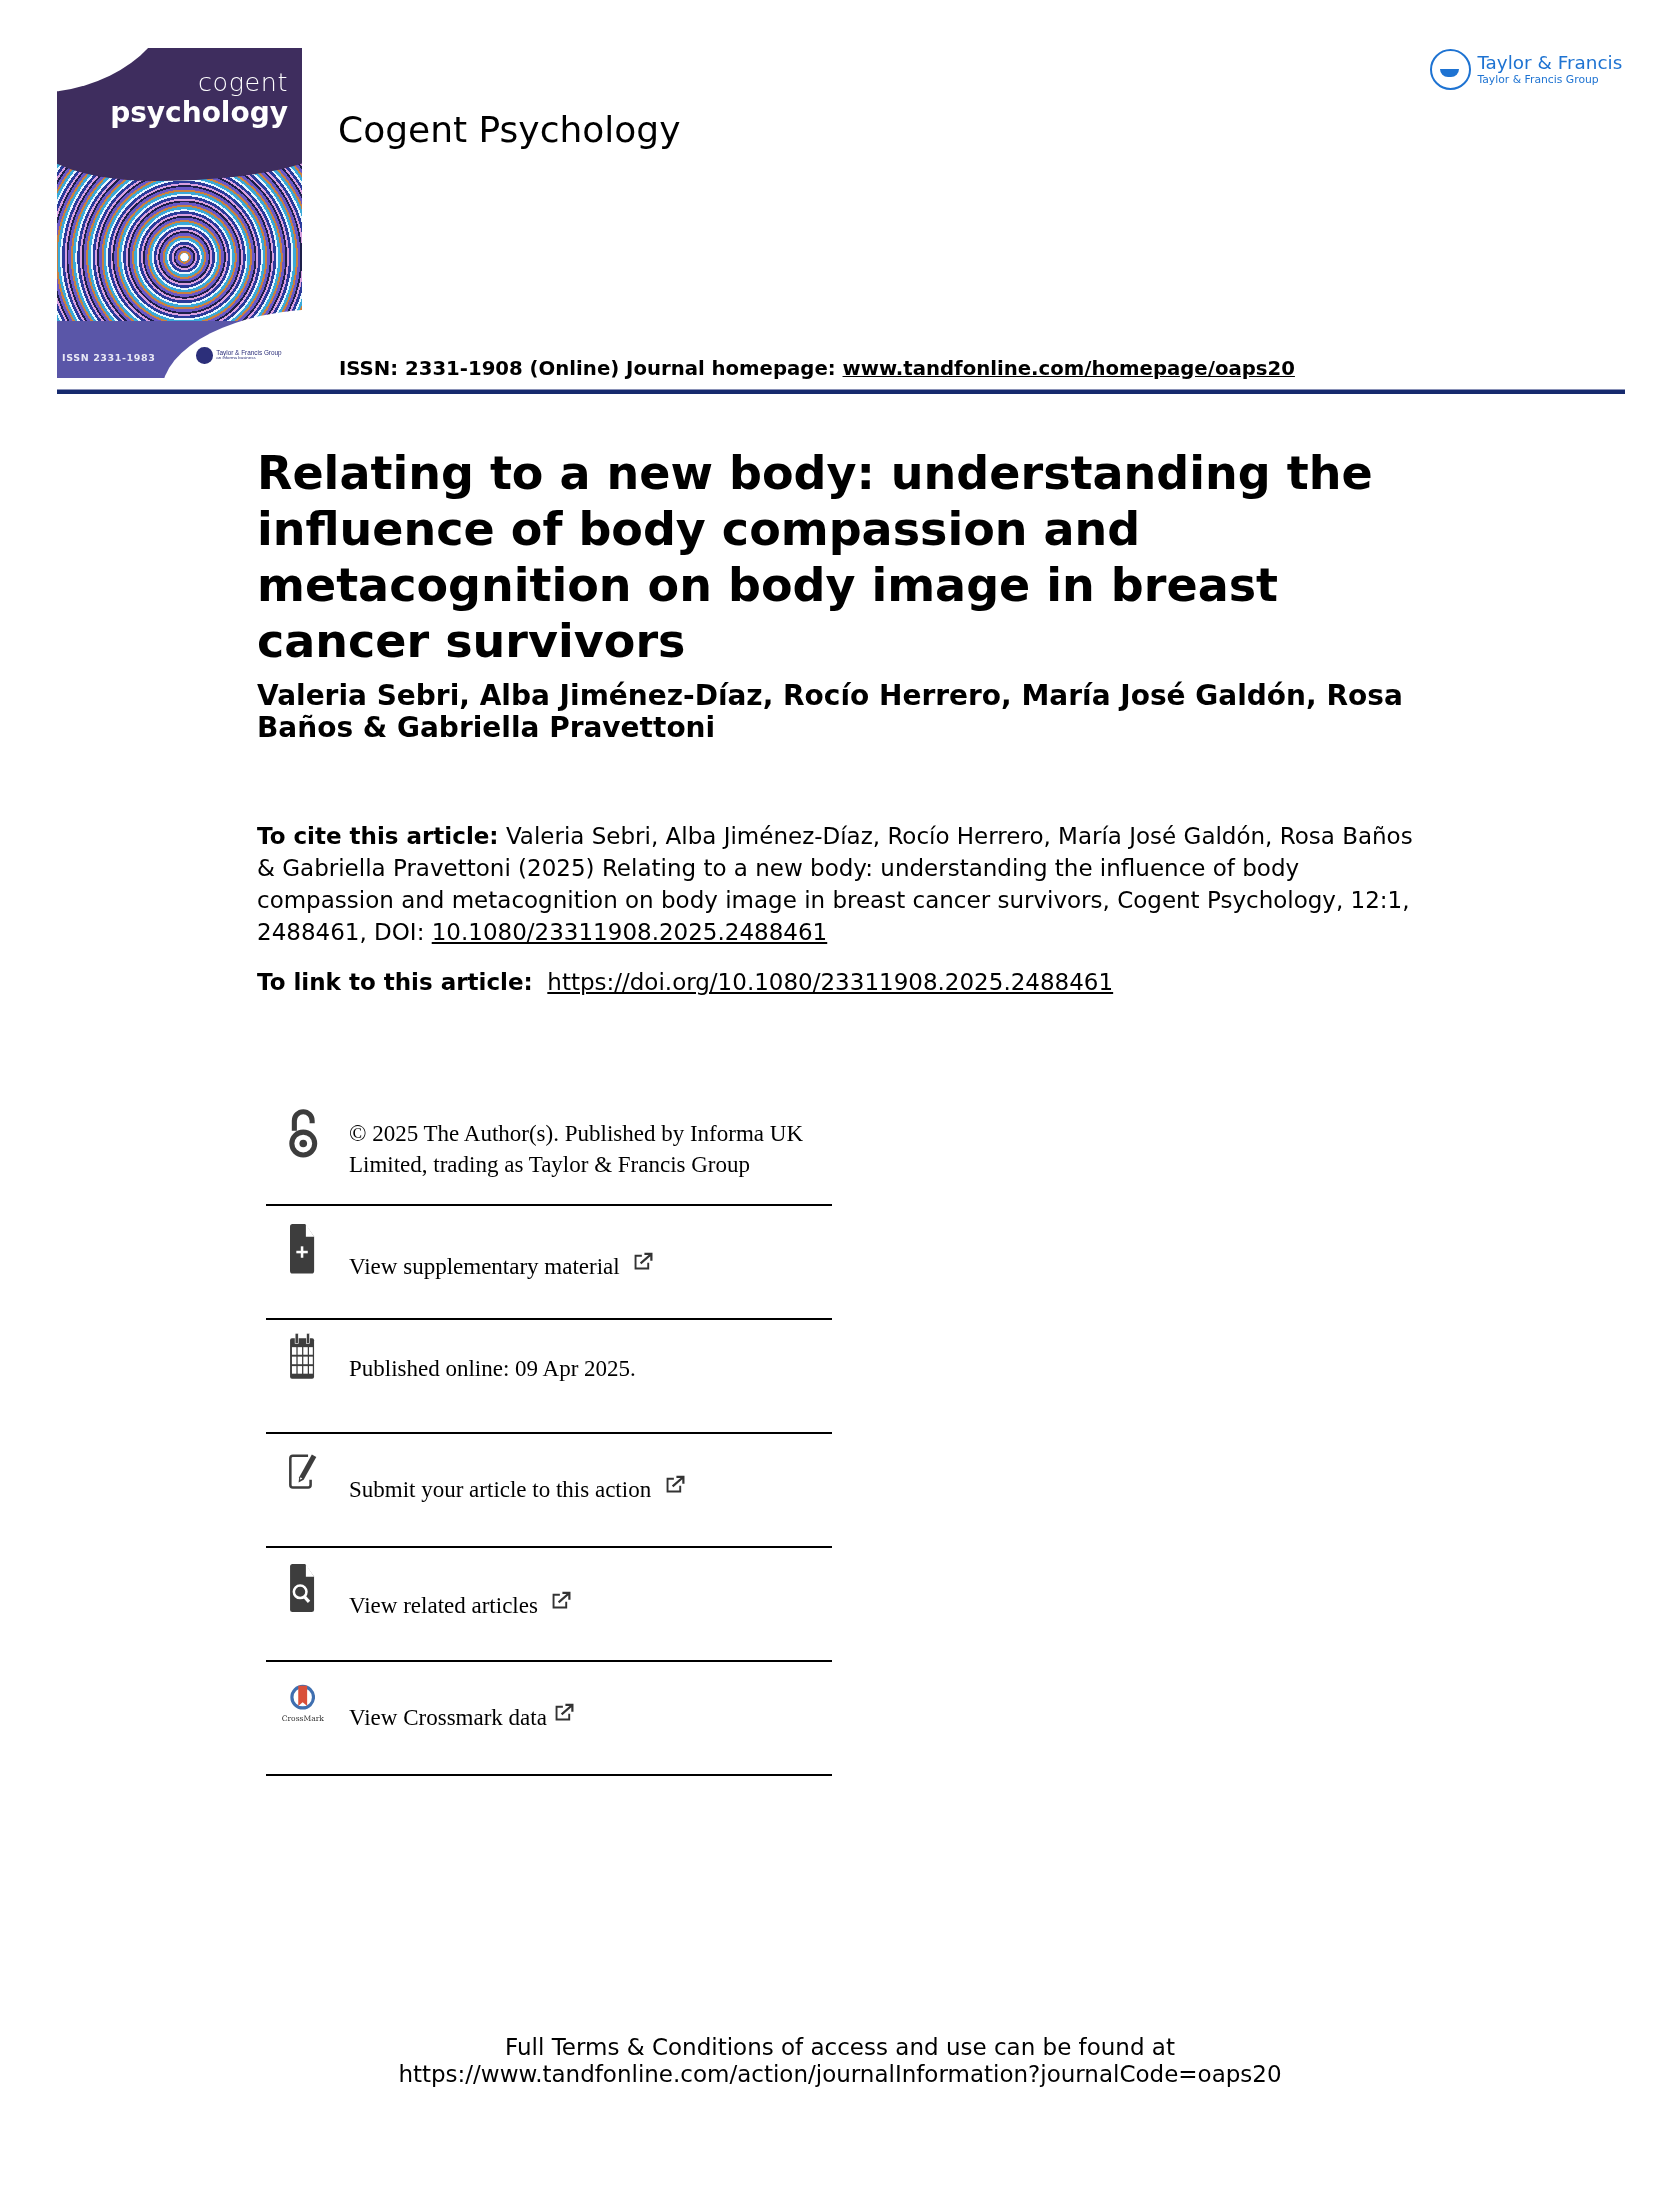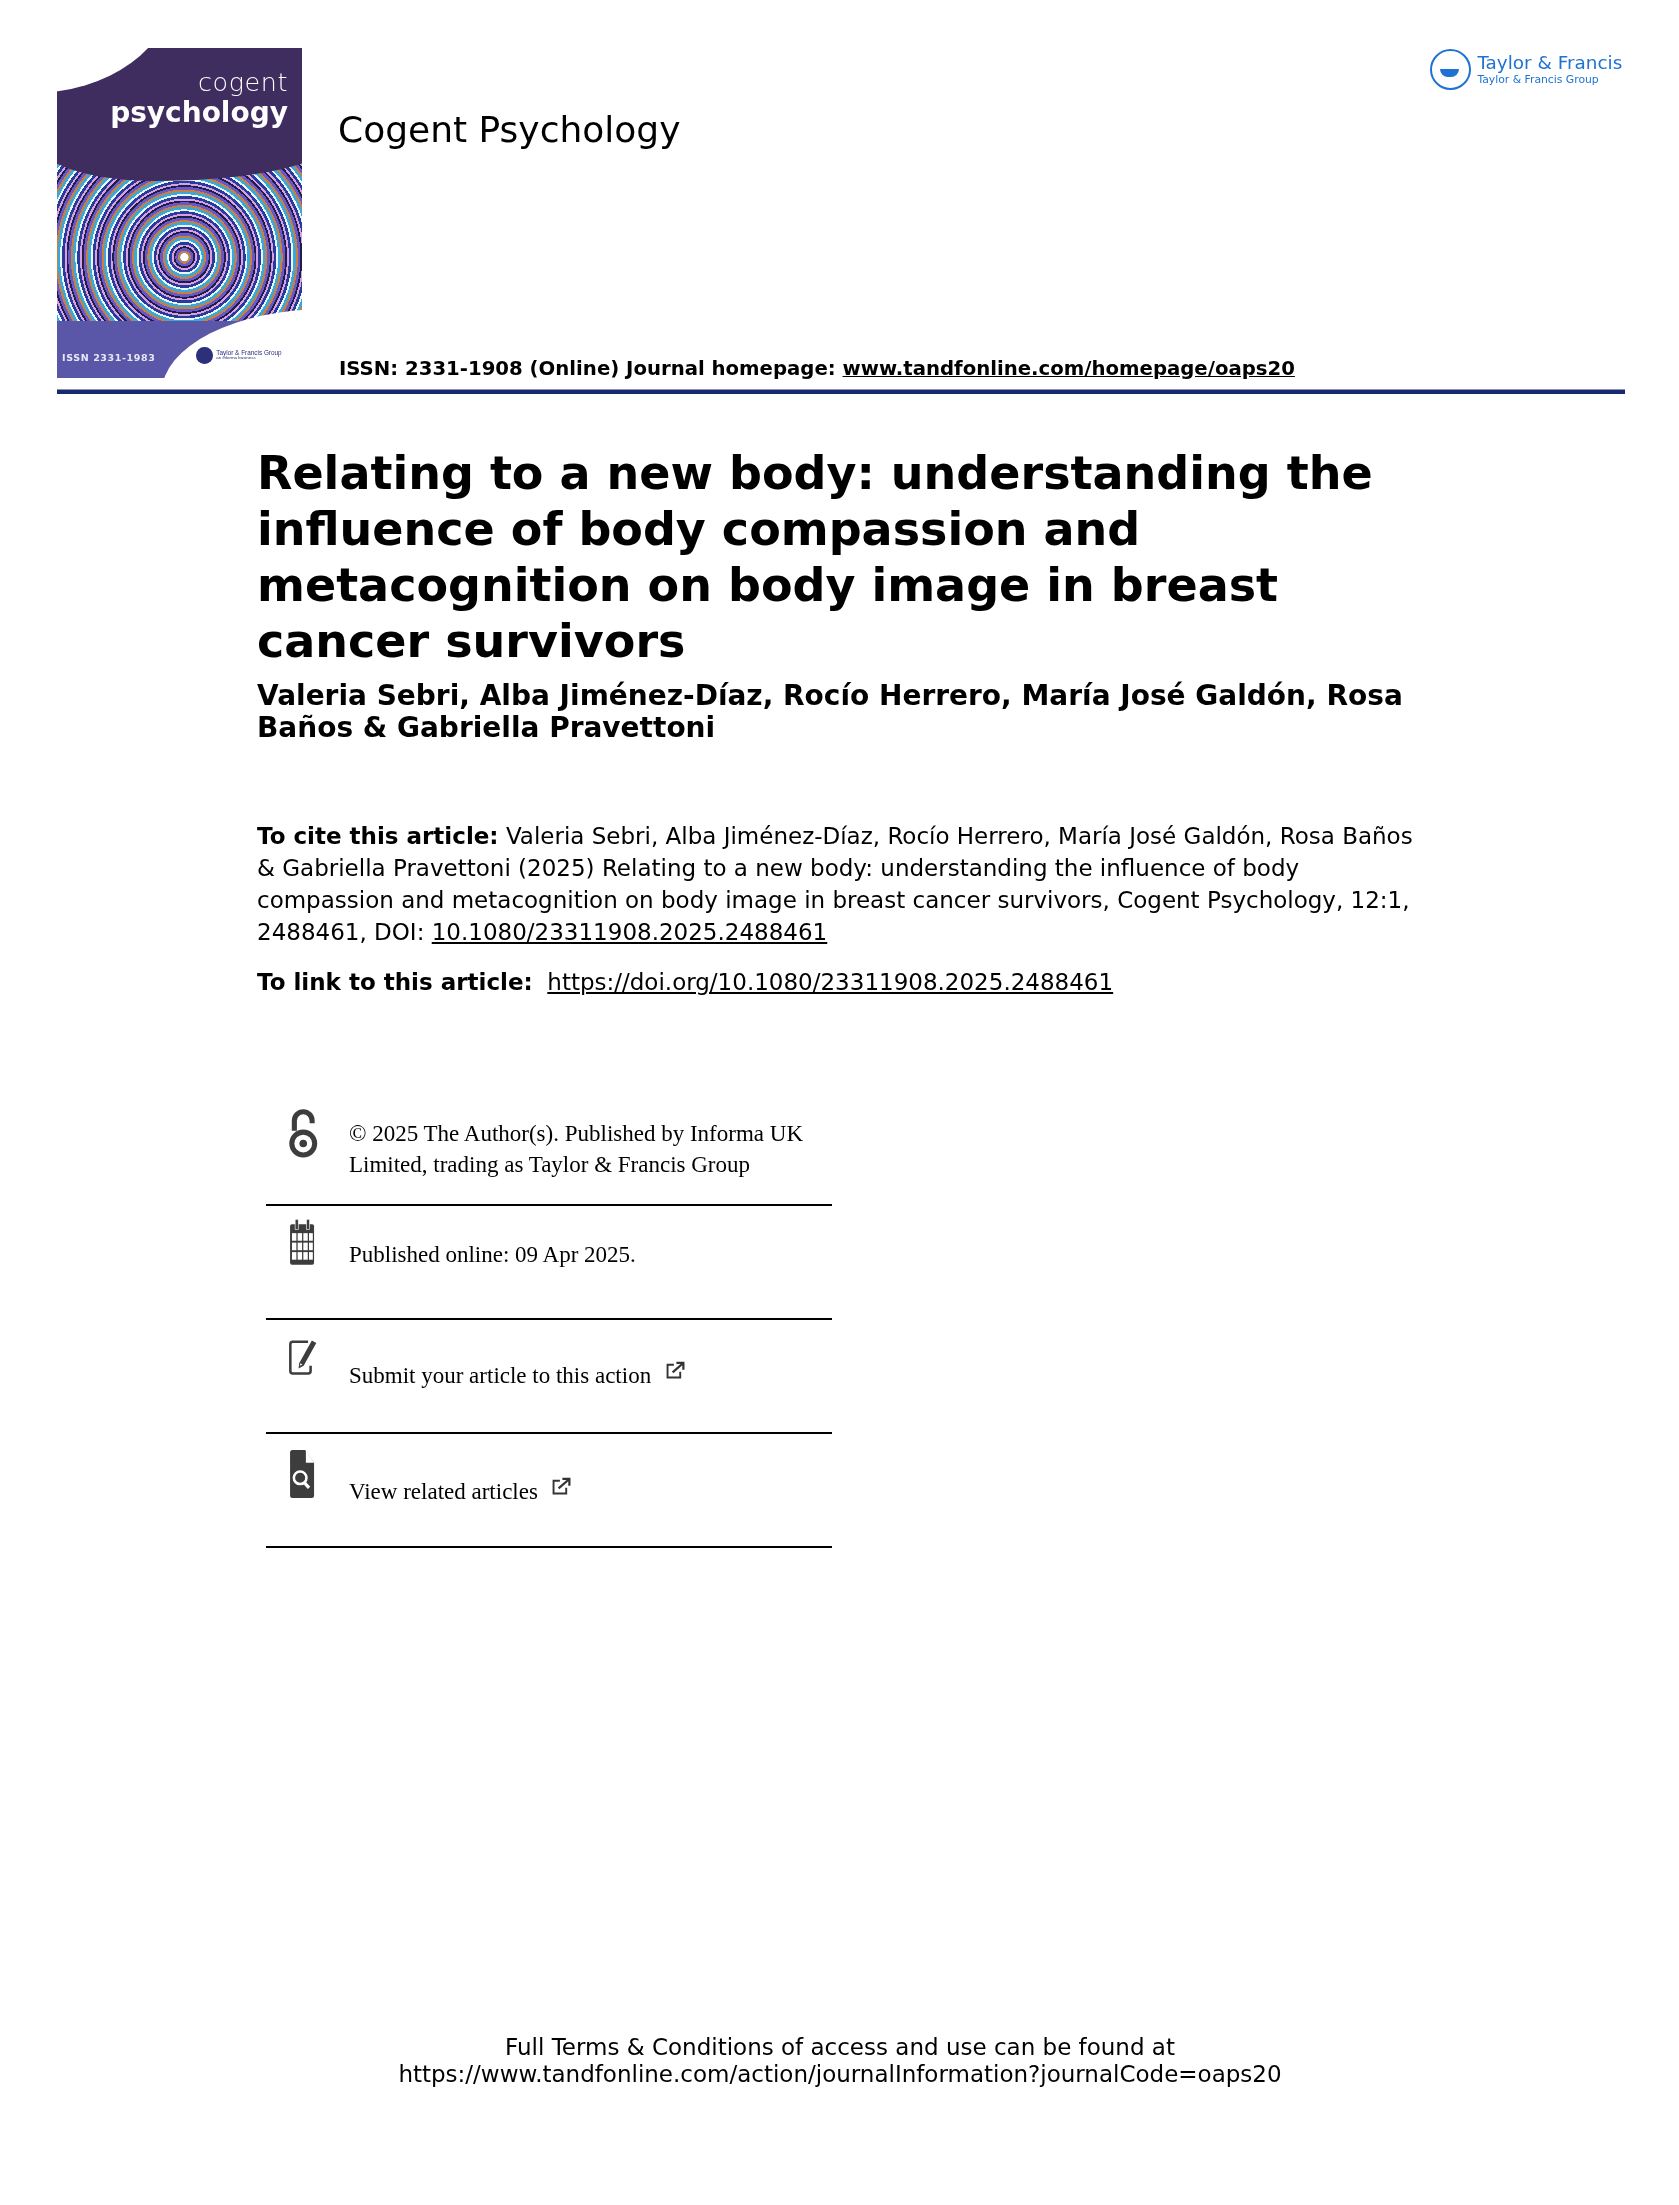--- a/index.html
+++ b/index.html
@@ -186,20 +186,39 @@
     <div class="info-icon" style="top:18px">
       <svg width="30.5" height="50" viewBox="0 0 48 78">
         <path d="M10 34 V18 a14 14 0 0 1 28 0 V22" fill="none" stroke="#3d3d3d" stroke-width="8"></path>
         <circle cx="24" cy="54" r="18" fill="none" stroke="#3d3d3d" stroke-width="8"></circle>
         <circle cx="24" cy="54" r="6" fill="#3d3d3d"></circle>
       </svg>
     </div>
     <div class="info-text" style="top:25.4px">© 2025 The Author(s). Published by Informa UK Limited, trading as Taylor &amp; Francis Group</div>
   </div>
 
+  <div class="info-item" style="height:114px">
+    <div class="info-icon" style="top:20.3px">
+      <svg width="25.4" height="51" viewBox="0 0 40 80">
+        <path d="M0 4 Q0 0 4 0 H24 L38 20 V74 Q38 78 34 78 H4 Q0 78 0 74 Z" fill="#3d3d3d"></path>
+        <path d="M25 0 L38 20 H25 Z" fill="#fff"></path>
+        <rect x="10" y="42" width="18" height="4" fill="#fff"></rect>
+        <rect x="17" y="35" width="4" height="18" fill="#fff"></rect>
+      </svg>
+    </div>
+    <div class="info-text link-like" style="top:42px">
+      <span>View supplementary material</span>
+      <span class="ext">
+        <svg width="20.3" height="19" viewBox="0 0 32 30">
+            <path d="M14 6 H4 V26 H24 V17" fill="none" stroke="#333" stroke-width="3"></path>
+            <path d="M12 18 L28 4 M18 3 H29 V14" fill="none" stroke="#333" stroke-width="3.5"></path>
+          </svg>
+      </span>
+    </div>
+  </div>
 
   <div class="info-item" style="height:114px">
     <div class="info-icon" style="top:12.7px">
       <svg width="25.4" height="48" viewBox="0 0 40 76">
         <rect x="0" y="10" width="38" height="64" rx="3" fill="#3d3d3d"></rect>
         <rect x="8" y="2" width="5" height="16" fill="#3d3d3d" stroke="#fff" stroke-width="1"></rect>
         <rect x="26" y="2" width="5" height="16" fill="#3d3d3d" stroke="#fff" stroke-width="1"></rect>
         <g fill="#fff">
           <rect x="3" y="24" width="7" height="12"></rect>
             <rect x="12" y="24" width="7" height="12"></rect>
@@ -252,20 +271,38 @@
       <span>View related articles</span>
       <span class="ext">
         <svg width="20.3" height="19" viewBox="0 0 32 30">
             <path d="M14 6 H4 V26 H24 V17" fill="none" stroke="#333" stroke-width="3"></path>
             <path d="M12 18 L28 4 M18 3 H29 V14" fill="none" stroke="#333" stroke-width="3.5"></path>
           </svg>
       </span>
     </div>
   </div>
 
+  <div class="info-item" style="height:114px">
+    <div class="info-icon" style="top:15.3px; flex-direction:column;">
+      <svg width="25.4" height="37" viewBox="0 0 40 58">
+        <circle cx="20" cy="30" r="17" fill="#fff" stroke="#3f6fb0" stroke-width="5"></circle>
+        <path d="M13 12 H27 V44 L20 38 L13 44 Z" fill="#d9503a"></path>
+      </svg>
+      <div style="font-family:'DejaVu Serif',serif;font-size:7.6px;color:#333;margin-top:-1.3px">CrossMark</div>
+    </div>
+    <div class="info-text link-like" style="top:37px">
+      <span>View Crossmark data</span>
+      <span class="ext" style="margin-left:1.3px">
+        <svg width="20.3" height="19" viewBox="0 0 32 30">
+            <path d="M14 6 H4 V26 H24 V17" fill="none" stroke="#333" stroke-width="3"></path>
+            <path d="M12 18 L28 4 M18 3 H29 V14" fill="none" stroke="#333" stroke-width="3.5"></path>
+          </svg>
+      </span>
+    </div>
+  </div>
 
 </div>
 
 <div class="abs footer">
   <div>Full Terms &amp; Conditions of access and use can be found at</div>
   <div>https://www.tandfonline.com/action/journalInformation?journalCode=oaps20</div>
 </div>
 
 
 </body></html>

